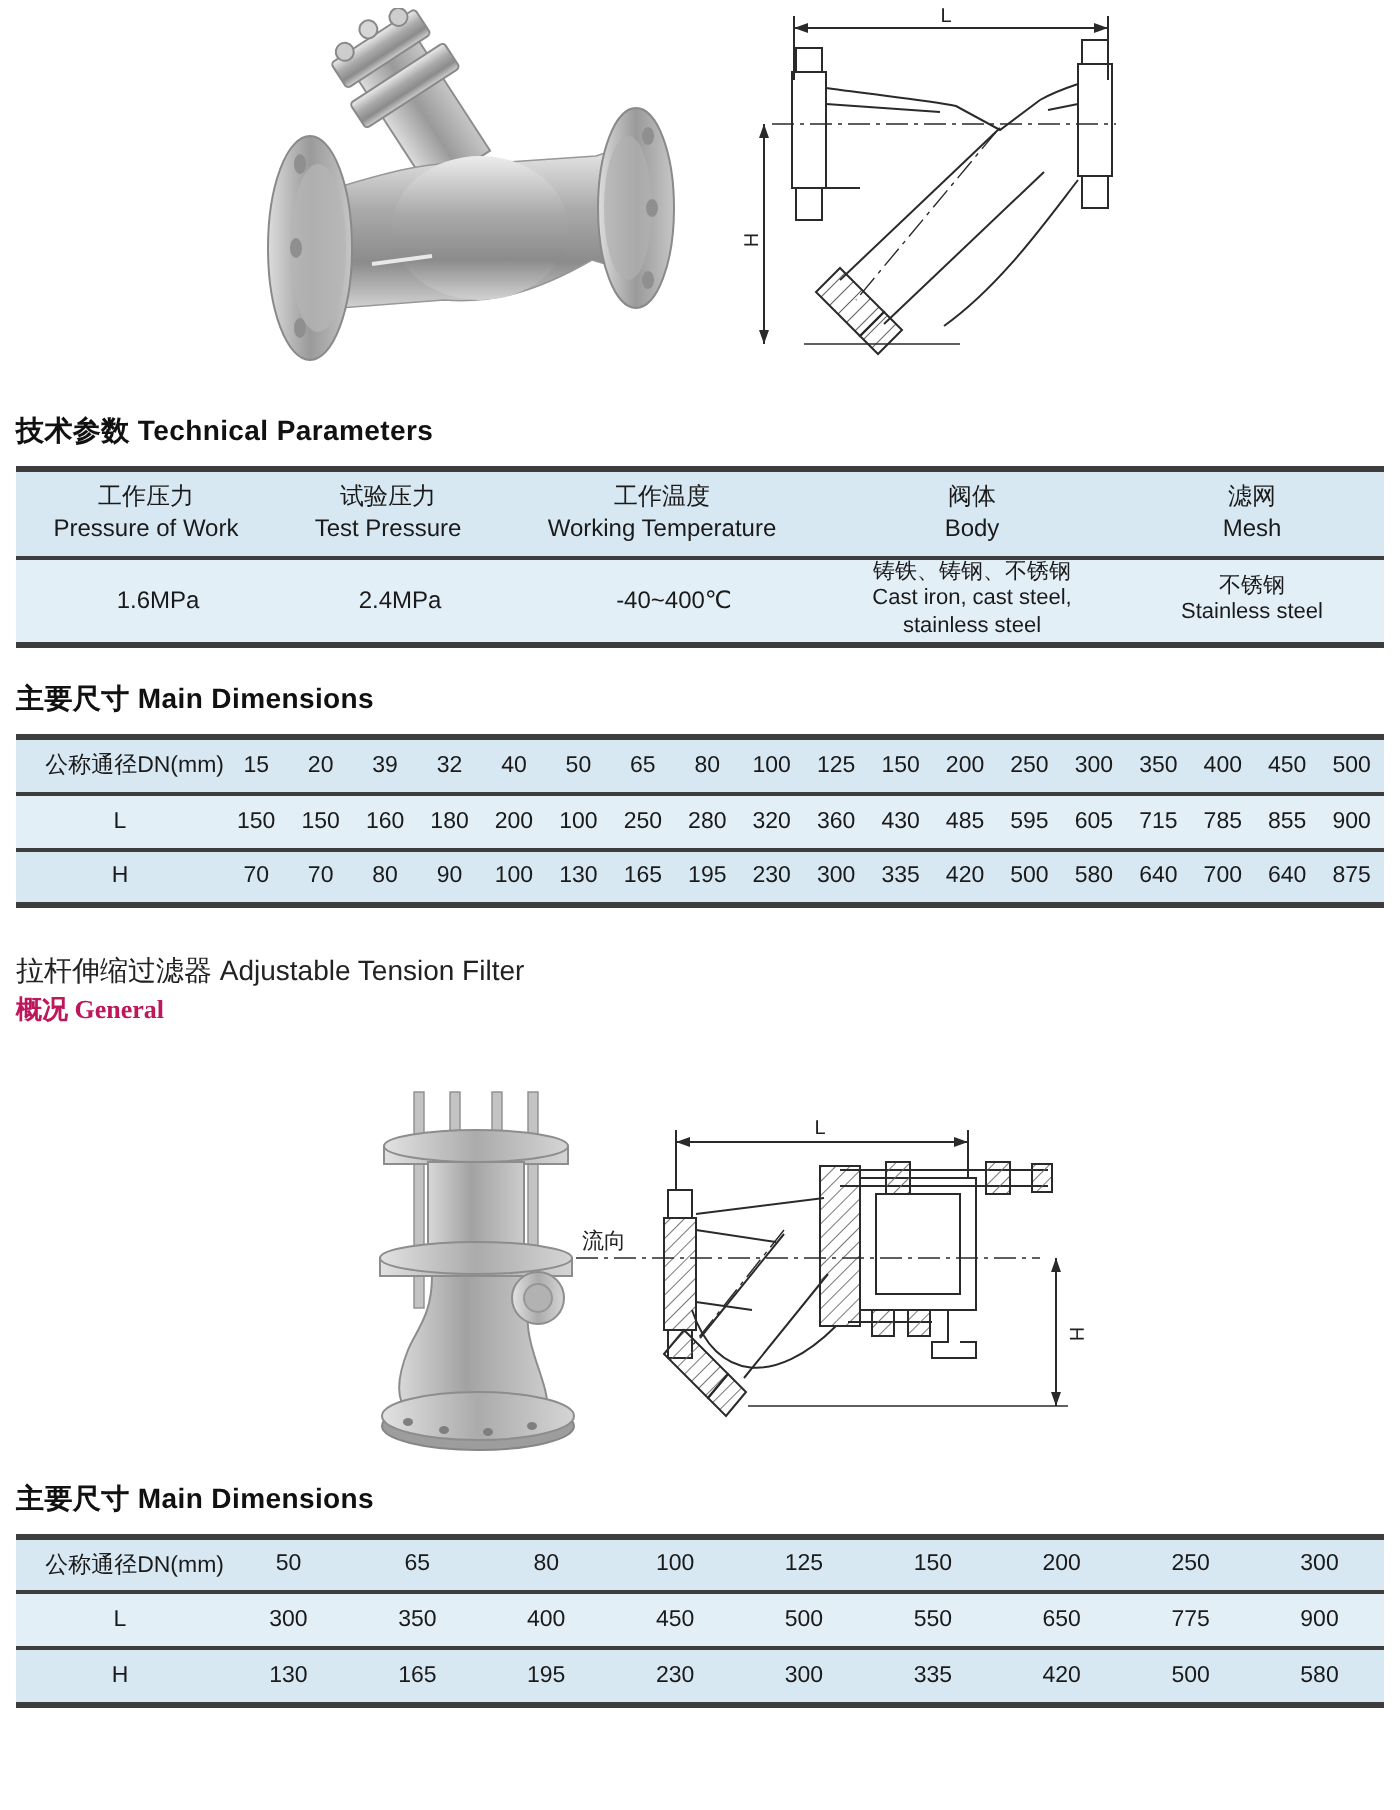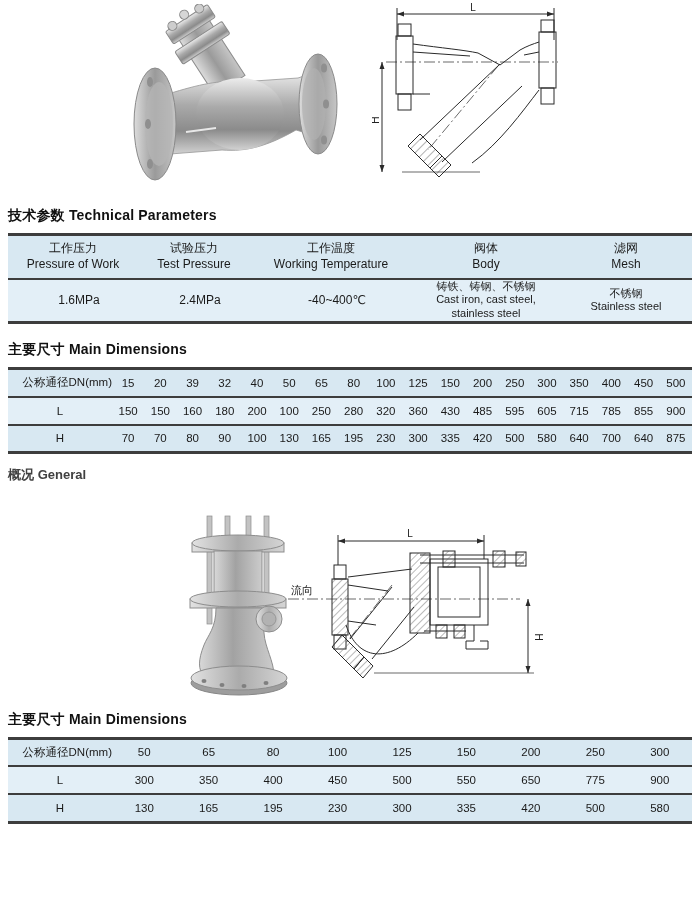--- a/index.html
+++ b/index.html
@@ -10,21 +10,21 @@
   .img-row { position:relative; }
   .row1 { height:190px; }
   .row2 { height:192px; margin-top:4px; }
   .photo1 { position:absolute; left:128px; top:4px; }
   .draw1  { position:absolute; left:372px; top:0; }
   .photo2 { position:absolute; left:152px; top:2px; }
   .draw2  { position:absolute; left:288px; top:2px; }
 
   h3.sec { margin:17px 0 0 8px; font-size:14px; font-weight:bold; color:#111; letter-spacing:0.2px; }
   h2.filter-title { margin:23px 0 0 8px; font-size:14px; font-weight:normal; color:#222; }
-  h3.general { margin:12px 0 0 8px; font-size:13px; font-weight:bold; color:#404040; }
+  h3.general { margin:1px 0 0 8px; font-size:13px; font-weight:bold; color:#be185d;font-family:Liberation Serif, serif; }
   p.para { margin:6px 8px 0 8px; font-size:11px; line-height:1.5; color:#222; }
 
   table { border-collapse:collapse; width:684px; margin:8px 8px 0 8px; table-layout:fixed; }
   table { border-top:3px solid #3d3d3d; border-bottom:3px solid #3d3d3d; }
   table tr:not(:first-child) > * { border-top:2px solid #3d3d3d; }
   th, td { font-weight:normal; text-align:center; vertical-align:middle; }
 
   .tech-table tr.r-head > th { background:#d8e8f2; height:44px; font-size:12px; line-height:1.3; color:#1a1a1a; }
   .tech-table tr.r-val  > td { background:#e3eff7; height:44px; font-size:11px; line-height:1.25; color:#1a1a1a; }
   .tech-table tr.r-val  > td .big { font-size:12px;margin-left:12px; }
@@ -257,20 +257,24 @@
           <td>500</td>
           <td>580</td>
           <td>640</td>
           <td>700</td>
           <td>640</td>
           <td>875</td>
         </tr>
   </tbody>
     </table>
 
+  <h2 class="filter-title">
+    <span>拉杆伸缩过滤器</span>
+    <span>Adjustable Tension Filter</span>
+  </h2>
 
   <h3 class="general">
     <span>概况</span>
     <span>General</span>
   </h3>
 
   <p class="para">
     <br>
   </p>
 

